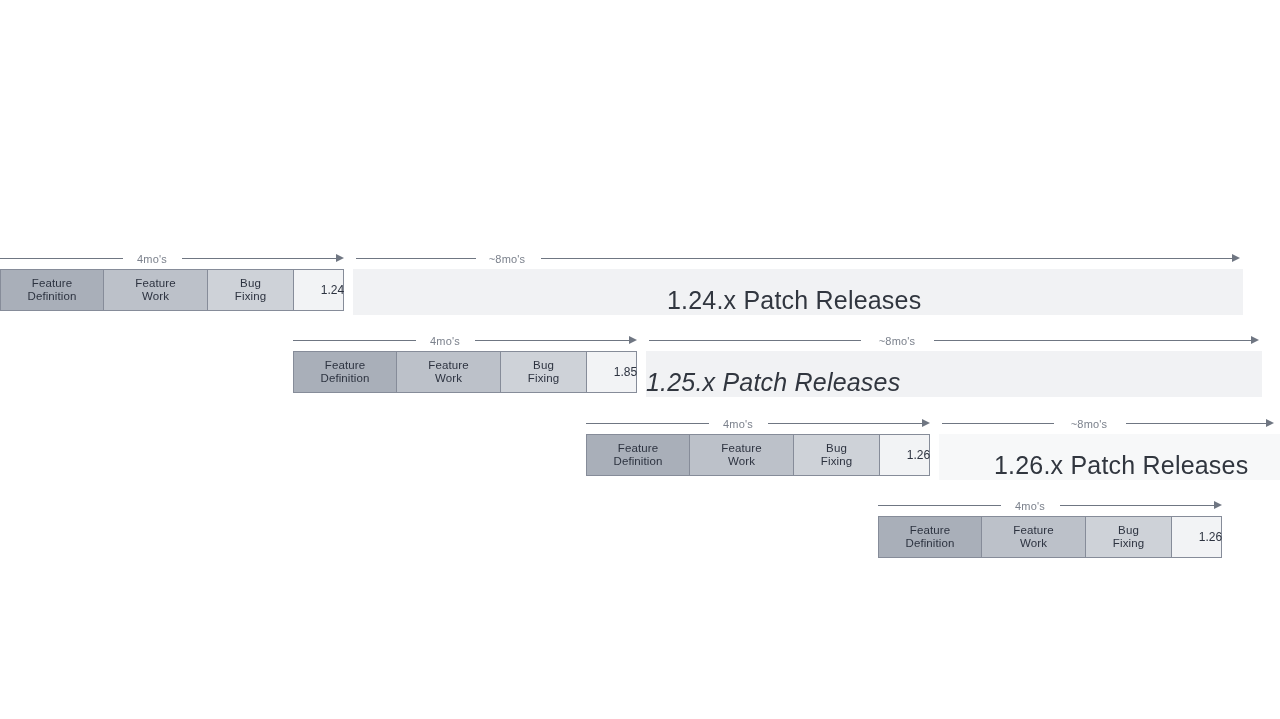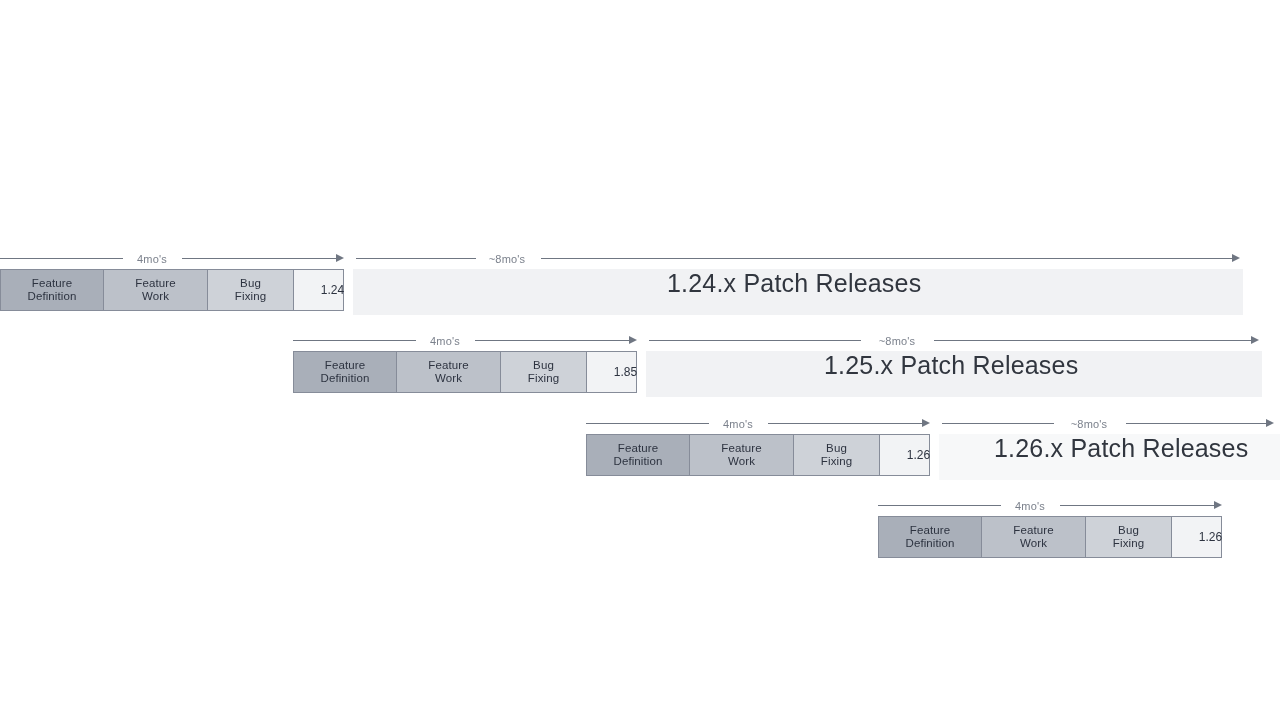--- a/index.html
+++ b/index.html
@@ -57,21 +57,21 @@
   .phase.p3 { background: #ced2d8; width: 86px; }
   .phase.p4 { background: #f2f3f5; width: 51px; font-size: 12px; }
 
   
   .band {
     position: absolute;
     top: 22px;
     height: 46px;
     box-sizing: border-box;
     display: flex;
-    align-items: flex-start;
+    align-items: flex-end;
     background: #f1f2f4;
   }
   .band.pale {
     background: #f7f8f9;
   }
   .band-label {
     font-size: 25px;
     color: #31363f;
     white-space: nowrap;
     letter-spacing: .2px;
@@ -160,21 +160,21 @@
     </div>
 
     <div class="dim" style="left:356px; width:613px;">
       <div class="rule" style="left:0px; width:212px;"></div>
       <div class="dim-text" style="left:248px;">~8mo's</div>
       <div class="rule" style="left:285px; width:320px;"></div>
       <div class="head" style="left:602px;"></div>
     </div>
 
     <div class="band" style="left:353px; width:616px;">
-      <div class="band-label" style="margin-left:178px;">1.25.x Patch Releases</div>
+      <div class="band-label" style="font-style:italic;">1.25.x Patch Releases</div>
     </div>
 
     <div class="phases" style="left:0px;">
       <div class="phase p1">
         <span>Feature</span>
         <span>Definition</span>
       </div>
       <div class="phase p2">
         <span>Feature</span>
         <span>Work</span>

